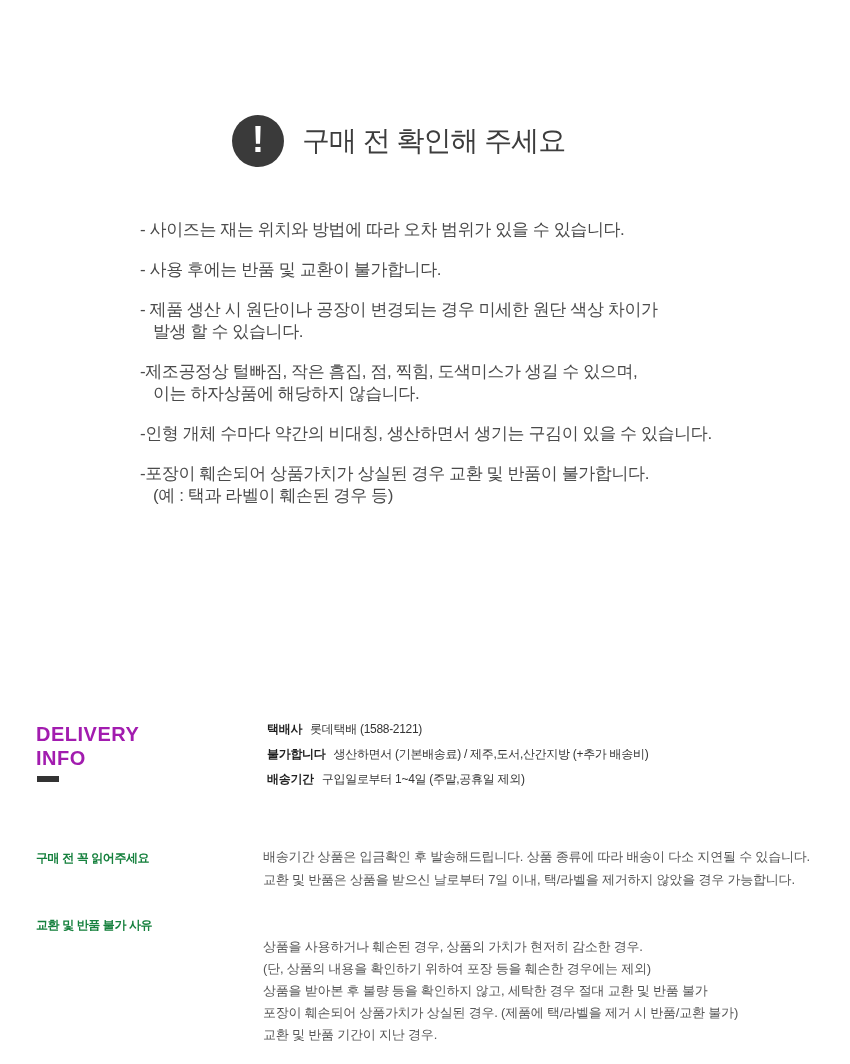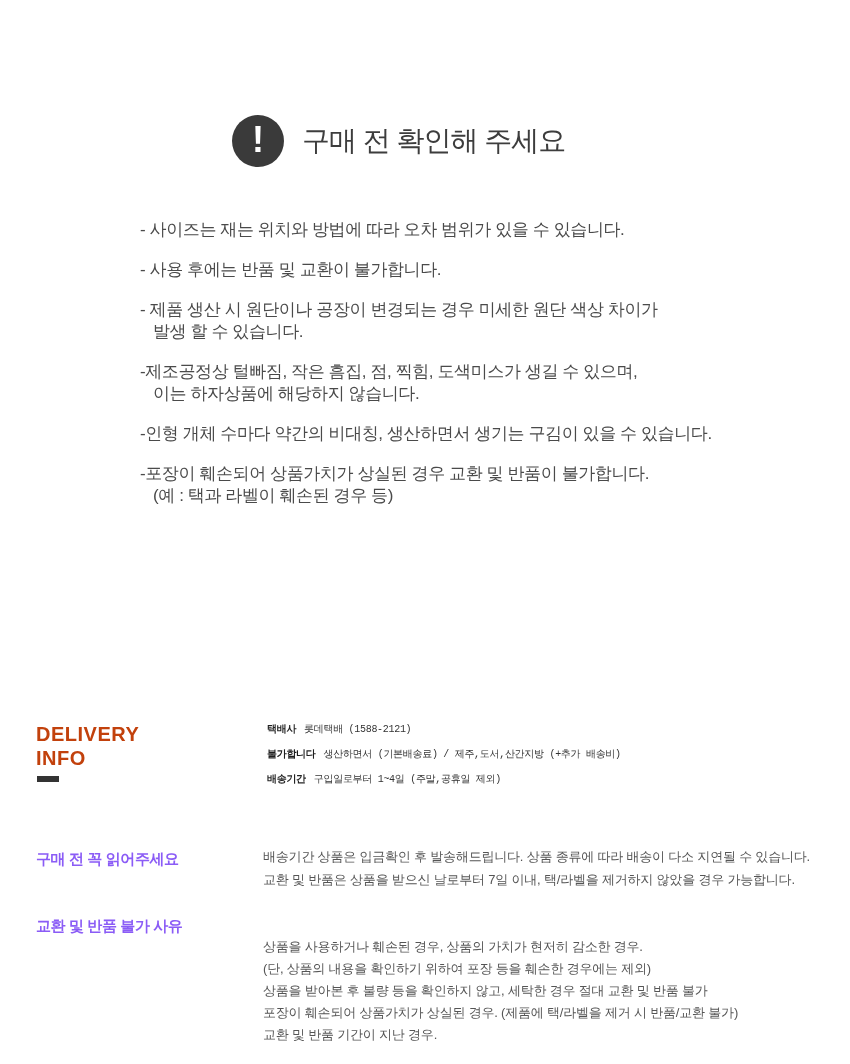--- a/index.html
+++ b/index.html
@@ -64,56 +64,55 @@
   }
 
   
   .delivery-heading {
     position: absolute;
     left: 36px;
     top: 722px;
     font-size: 20px;
     line-height: 24px;
     font-weight: 700;
-    color: #c2410c;
+    color: #a21caf;
     letter-spacing: 0.5px;
     white-space: pre-line;
   }
   .delivery-bar {
     position: absolute;
     left: 37px;
     top: 776px;
     width: 22px;
     height: 6px;
     background: #333333;
   }
   .delivery-rows {
     position: absolute;
     left: 267px;
     top: 717px;
-    font-size: 10px;
+    font-size: 12px;
     line-height: 25px;
     color: #333333;
     letter-spacing: -0.3px;
     white-space: nowrap;
-    font-family: Liberation Mono, monospace;
   }
   .delivery-row .row-label {
     font-weight: 700;
     color: #1f1f1f;
     margin-right: 8px;
   }
 
   
   .section-title {
     position: absolute;
     left: 36px;
-    font-size: 15px;
+    font-size: 12px;
     font-weight: 700;
-    color: #8b5cf6;
+    color: #15803d;
     letter-spacing: -0.4px;
     white-space: nowrap;
   }
   .section-body {
     position: absolute;
     left: 263px;
     width: 560px;
     font-size: 13px;
     color: #555555;
     letter-spacing: -0.2px;

